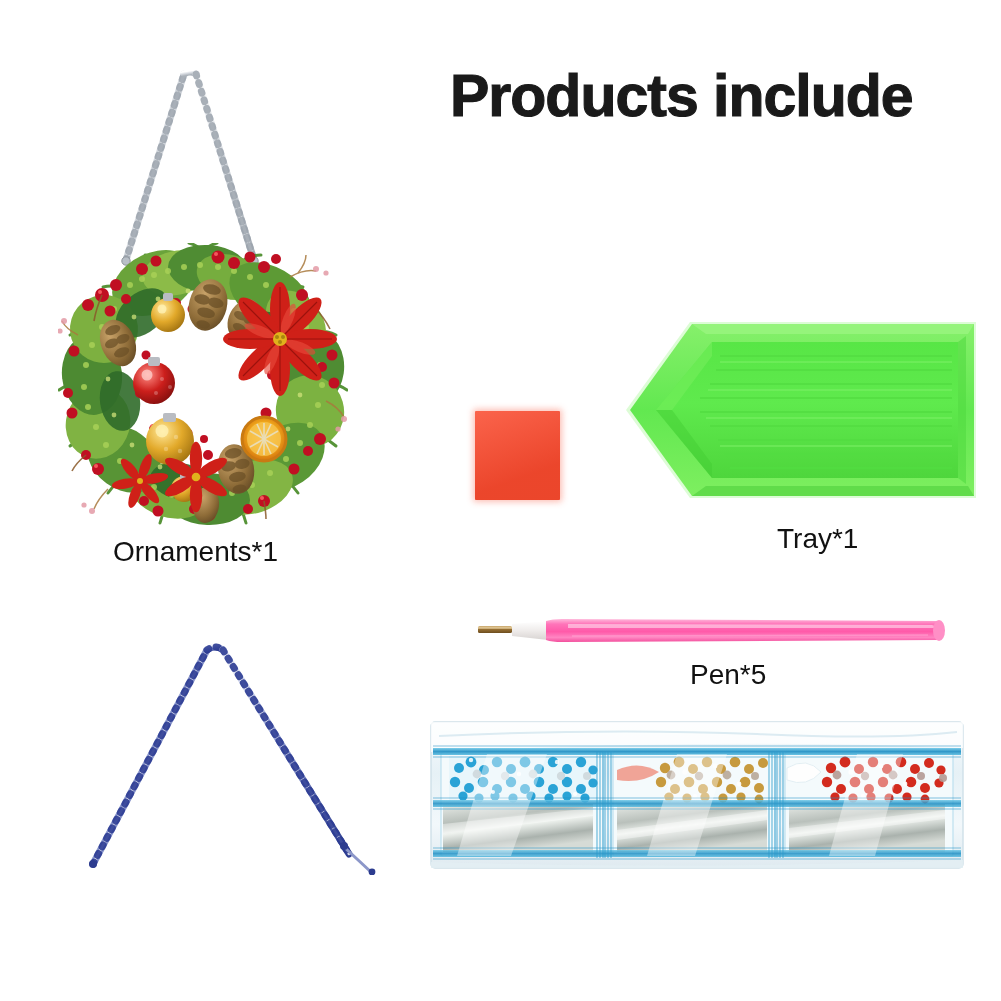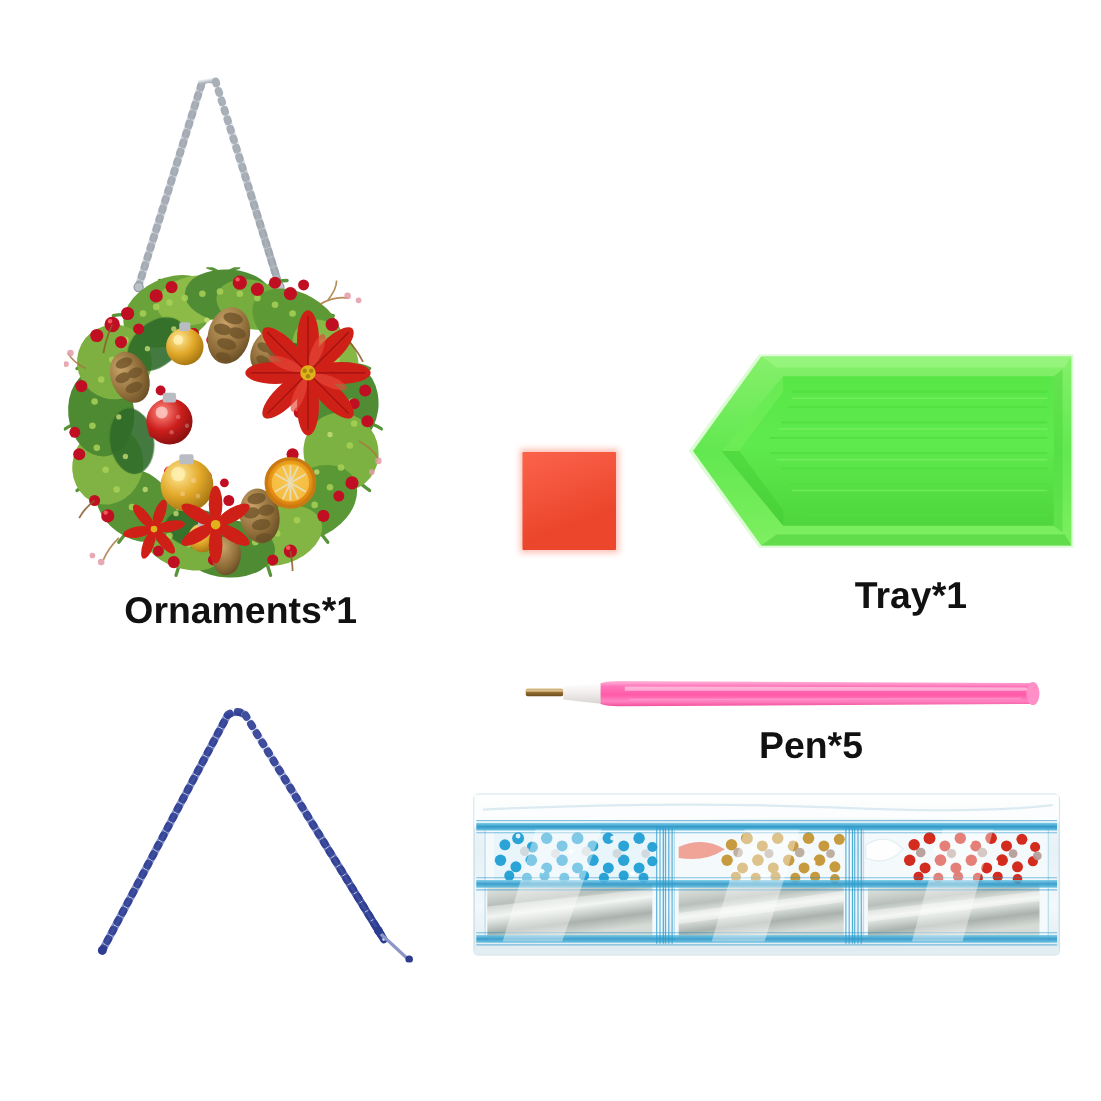--- a/index.html
+++ b/index.html
@@ -15,22 +15,22 @@
   .title{
     position:absolute;left:450px;top:62px;
     font-size:59px;font-weight:bold;letter-spacing:-1px;
     color:#1a1a1a;white-space:nowrap;
     font-family:"Liberation Sans","DejaVu Sans",sans-serif;
     -webkit-text-stroke:1.1px #1a1a1a;
   }
 
   
   .cap{
-    position:absolute;font-size:34px;color:#111;
-    white-space:nowrap;font-weight:700;
+    position:absolute;font-size:28px;color:#111;
+    white-space:nowrap;font-weight:400;
     font-family:"Liberation Sans","DejaVu Sans",sans-serif;
   }
   #cap-orn{left:113px;top:536px;}
   #cap-glue{left:437px;top:523px;}
   #cap-tray{left:777px;top:523px;}
   #cap-pen{left:690px;top:659px;}
   #cap-chain{left:105px;top:885px;}
   #cap-bag{left:584px;top:893px;}
 
   
@@ -61,20 +61,21 @@
   .bag{position:absolute;left:427px;top:712px;width:540px;height:162px;}
 
   
   .orn-chain{position:absolute;left:85px;top:620px;width:320px;height:255px;}
 </style>
 </head>
 <body>
 
 <div class="page">
 
+  <div class="title">Products include</div>
 
   <div class="wreath-wrap">
 
     <div class="hang-chain">
       <svg width="340" height="240" viewBox="0 0 340 240">
         <defs>
           <linearGradient id="chsil" x1="0" y1="0" x2="1" y2="1">
             <stop offset="0" stop-color="#ffffff"></stop>
             <stop offset="0.45" stop-color="#d6dae0"></stop>
             <stop offset="1" stop-color="#a9b0b8"></stop>

